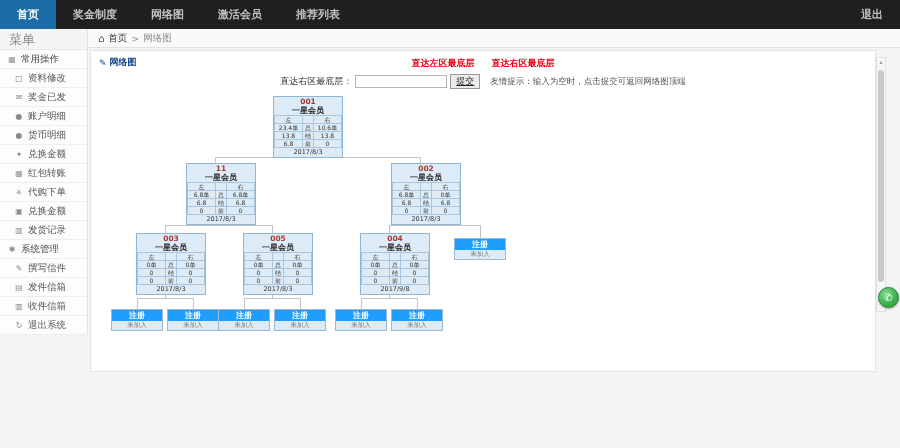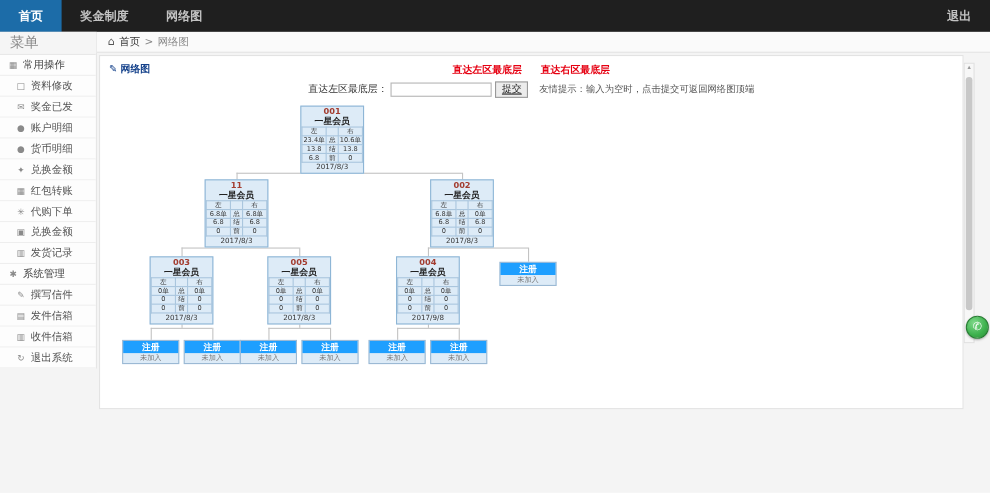--- a/index.html
+++ b/index.html
@@ -37,21 +37,21 @@
   .search-row { position:absolute; top:23px; left:0; width:100%; text-align:center; font-size:9px; color:#333; }
   .search-row input { width:92px; height:13px; border:1px solid #b5b5b5; font-size:9px; vertical-align:middle; margin:0 3px; }
   .search-row button { font-size:9px; line-height:11px; padding:1px 5px; background:#ececec; border:1px solid #999; color:#222; cursor:pointer; vertical-align:middle;text-decoration:underline; }
   .search-row .hint { color:#555; margin-left:7px; font-size:8.5px;margin-top:12px; }
 
   
   .tree { position:absolute; left:5px; top:42px; width:778px; height:250px; }
   .vl,.hl { position:absolute; background:#c3c3c3; z-index:0; }
   .vl { width:1px; } .hl { height:1px; }
 
-  .tnode { position:absolute; width:58px; background:#ddebf7; border:1px solid #8eb6d6; text-align:center; z-index:1; cursor:pointer; }
+  .tnode { position:absolute; width:70px; background:#ddebf7; border:1px solid #8eb6d6; text-align:center; z-index:1; cursor:pointer; }
   .tnode-id { color:#a33c2f; font-weight:bold; font-size:7.5px; line-height:9px; }
   .tnode-level { font-weight:bold; font-size:8px; line-height:9px; color:#222; }
   .tnode table { width:100%; border-collapse:collapse; table-layout:fixed; }
   .tnode td { border:1px solid #aac6de; font-size:6px; line-height:7px; padding:0; color:#333; text-align:center; overflow:hidden; }
   .tnode td.mid { width:11px; }
   .tnode-date { font-size:6.5px; line-height:9px; color:#333; }
 
   .slot { position:absolute; width:52px; border:1px solid #9bb9d4; background:#ddebf7; text-align:center; z-index:1; }
   .slot-btn { background:#1e9fff; color:#fff; font-weight:bold; font-size:8px; line-height:11px; cursor:pointer; }
   .slot-sub { font-size:6.5px; color:#777; line-height:9px; }
@@ -66,20 +66,22 @@
     background:radial-gradient(circle at 35% 30%, #7fd98a, #3cb04c 60%, #2e8b3a); border:1px solid #2a7d35;
     color:#fff; font-size:10px; line-height:20px; text-align:center; cursor:pointer; box-shadow:0 1px 2px rgba(0,0,0,.3); }
 </style>
 </head>
 <body>
 
 <div class="navbar">
   <div class="nav-item active">首页</div>
   <div class="nav-item">奖金制度</div>
   <div class="nav-item">网络图</div>
+  <div class="nav-item">激活会员</div>
+  <div class="nav-item">推荐列表</div>
   <div class="nav-spacer"></div>
   <div class="nav-item">退出</div>
 </div>
 
 <div class="sidebar">
   <div class="sidebar-inner">
     <div class="sidebar-title">菜单</div>
 
     <div class="side-item section">
       <span class="side-icon">▦</span>
@@ -158,21 +160,21 @@
       <span class="pt-ic">✎</span>
       <span>网络图</span>
     </div>
 
     <div class="quick-links">
       <span>直达左区最底层</span>
       <span>直达右区最底层</span>
     </div>
 
     <div class="search-row">
-      <span>直达左区最底层：</span><input type="text" style=""><button>提交</button>
+      <span>直达右区最底层：</span><input type="text" style=""><button>提交</button>
       <span class="hint">友情提示：输入为空时，点击提交可返回网络图顶端</span>
     </div>
 
     <div class="tree">
 
       <div class="vl" style="left:206px;top:50px;height:14px"></div>
       <div class="hl" style="left:119px;top:64px;width:205px"></div>
       <div class="vl" style="left:119px;top:64px;height:8px"></div>
       <div class="vl" style="left:324px;top:64px;height:8px"></div>
 

